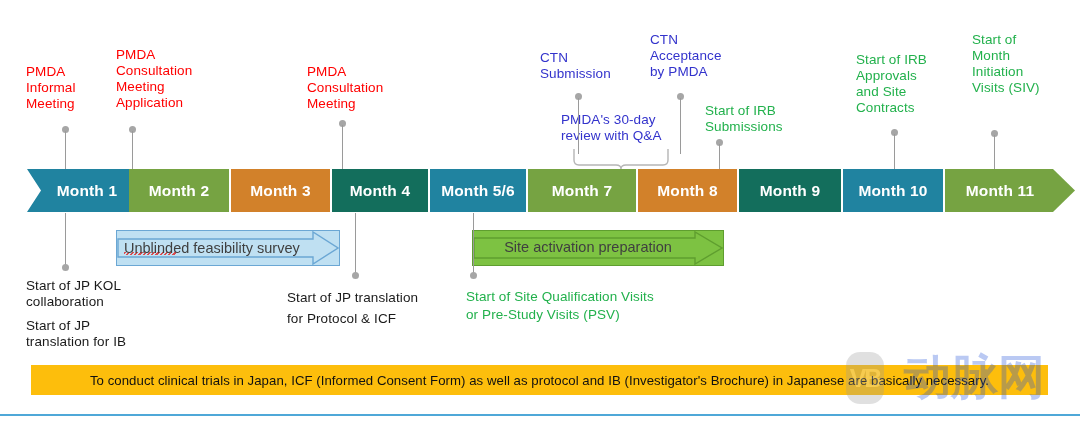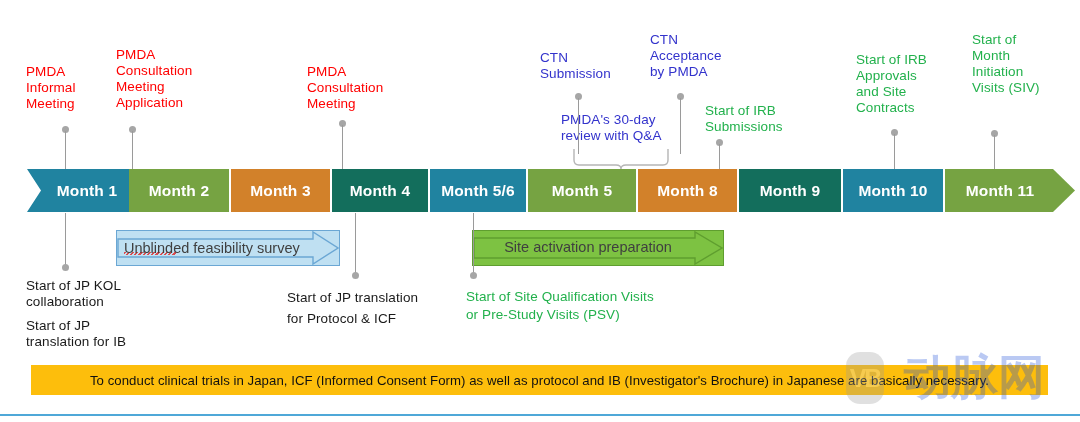--- a/index.html
+++ b/index.html
@@ -170,21 +170,21 @@
       <path d="M2,1 L2,12 Q2,17 7,17 L44,17 Q49,17 49,21 Q49,17 54,17 L91,17 Q96,17 96,12 L96,1" fill="none" stroke="#b5b5b5" stroke-width="1.4"></path>
     </svg>
   </div>
 
   <div id="bar">
     <div class="seg teal first" style="left:27px;width:100px;">Month 1</div>
     <div class="seg green" style="left:129px;width:100px;">Month 2</div>
     <div class="seg orange" style="left:231px;width:99px;">Month 3</div>
     <div class="seg dteal" style="left:332px;width:96px;">Month 4</div>
     <div class="seg teal" style="left:430px;width:96px;">Month 5/6</div>
-    <div class="seg green" style="left:528px;width:108px;">Month 5</div>
+    <div class="seg green" style="left:528px;width:108px;">Month 7</div>
     <div class="seg orange" style="left:638px;width:99px;">Month 8</div>
     <div class="seg dteal" style="left:739px;width:102px;">Month 9</div>
     <div class="seg teal" style="left:843px;width:100px;">Month 10</div>
     <div class="seg green last" style="left:945px;width:110px;">Month 11</div>
   </div>
 
   <div class="blockarrow ba-blue" style="left:116px;top:230px;width:222px;height:34px;">
     <div class="shape">
       <svg width="222" height="34" viewBox="0 0 222 34" preserveAspectRatio="none">
         <path d="M1,8 L196,8 L196,1 L221,17 L196,33 L196,26 L1,26 Z" fill="#BFE0F2" stroke="#6BA7D4" stroke-width="1.4"></path>

